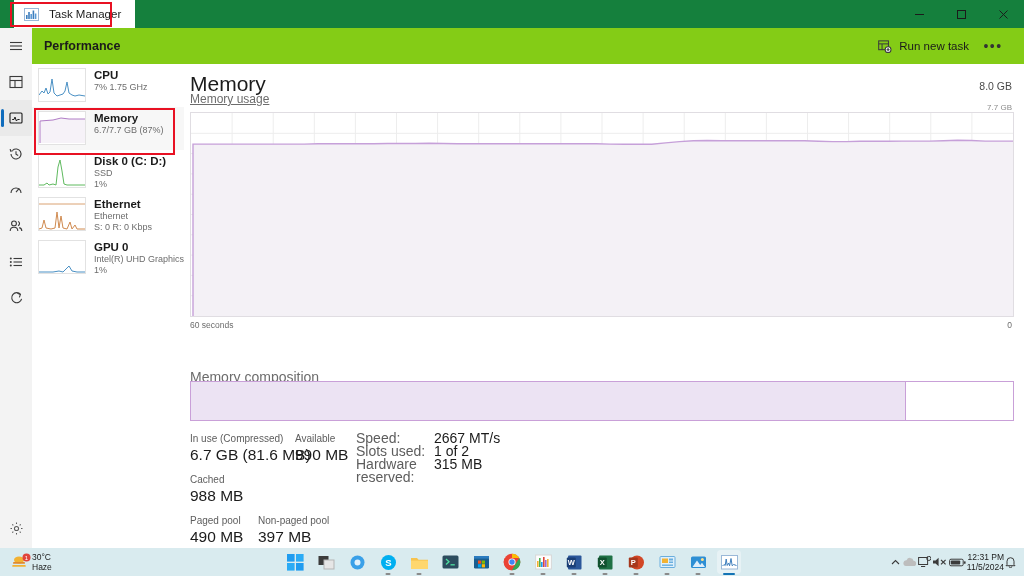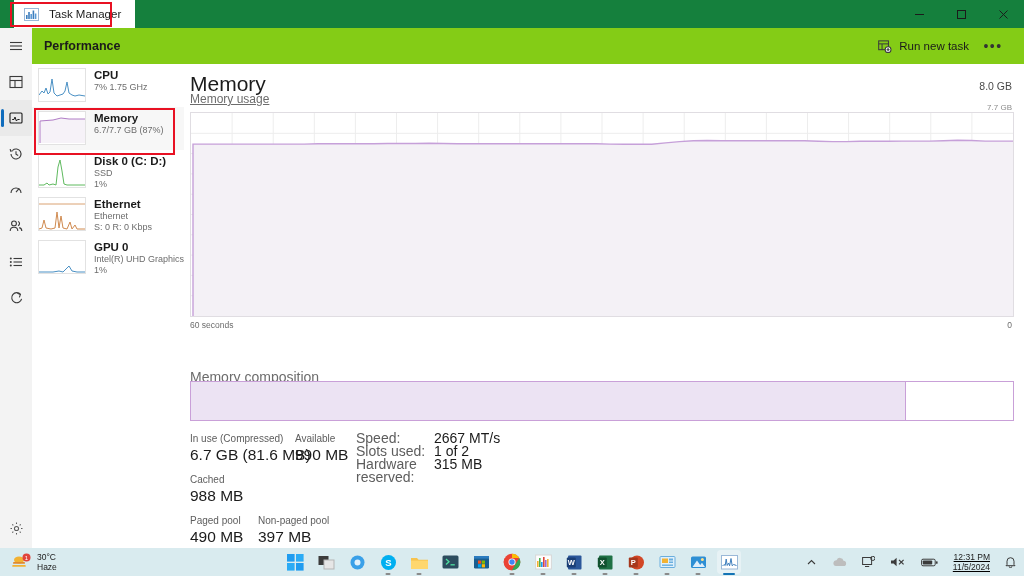--- a/index.html
+++ b/index.html
@@ -123,31 +123,31 @@
   .stats-right { position: absolute; left: 172px; top: 368px; width: 220px; }
   .sr-row { display: flex; font-size: 14px; line-height: 13px; }
   .sr-lbl { width: 78px; color: #5d5d5d; }
   .sr-val { color: #1b1b1b; }
 
   
   .taskbar {
     position: absolute; left: 0; bottom: 0; width: 1024px; height: 28px;
     background: #d9ebef; display: flex; align-items: center;
   }
-  .weather { display: flex; align-items: center; gap: 5px; padding-left: 10px; }
+  .weather { display: flex; align-items: center; padding-left: 10px; }
   .weather-txt { font-size: 8.5px; color: #1b1b1b; line-height: 10px; }
   .tb-center { position: absolute; left: 0; right: 0; display: flex;
     justify-content: center; align-items: center; gap: 7px; }
   .tb-icon { position: relative; width: 24px; height: 24px; display: flex;
     align-items: center; justify-content: center; border-radius: 4px; }
   .tb-icon.active { background: #e7f2f5; }
   .tb-dot { position: absolute; bottom: -1px; left: 50%; transform: translateX(-50%);
     width: 5px; height: 2px; border-radius: 1px; background: #8a8a8a; }
   .tb-dot.wide { width: 12px; background: #1474b5; height: 2.5px; }
-  .tray { position: absolute; right: 8px; display: flex; align-items: center; gap: 15px; text-decoration: underline; }
+  .tray { position: absolute; right: 8px; display: flex; align-items: center; gap: 1px; }
   .clock { font-size: 8.5px; color: #1b1b1b; line-height: 10px; text-align: right; }
 </style>
 </head>
 <body>
 
 <div id="root">
 
   <div class="titlebar">
     <div class="tm-tab">
       <svg class="tm-tab-icon" viewBox="0 0 15 13">

